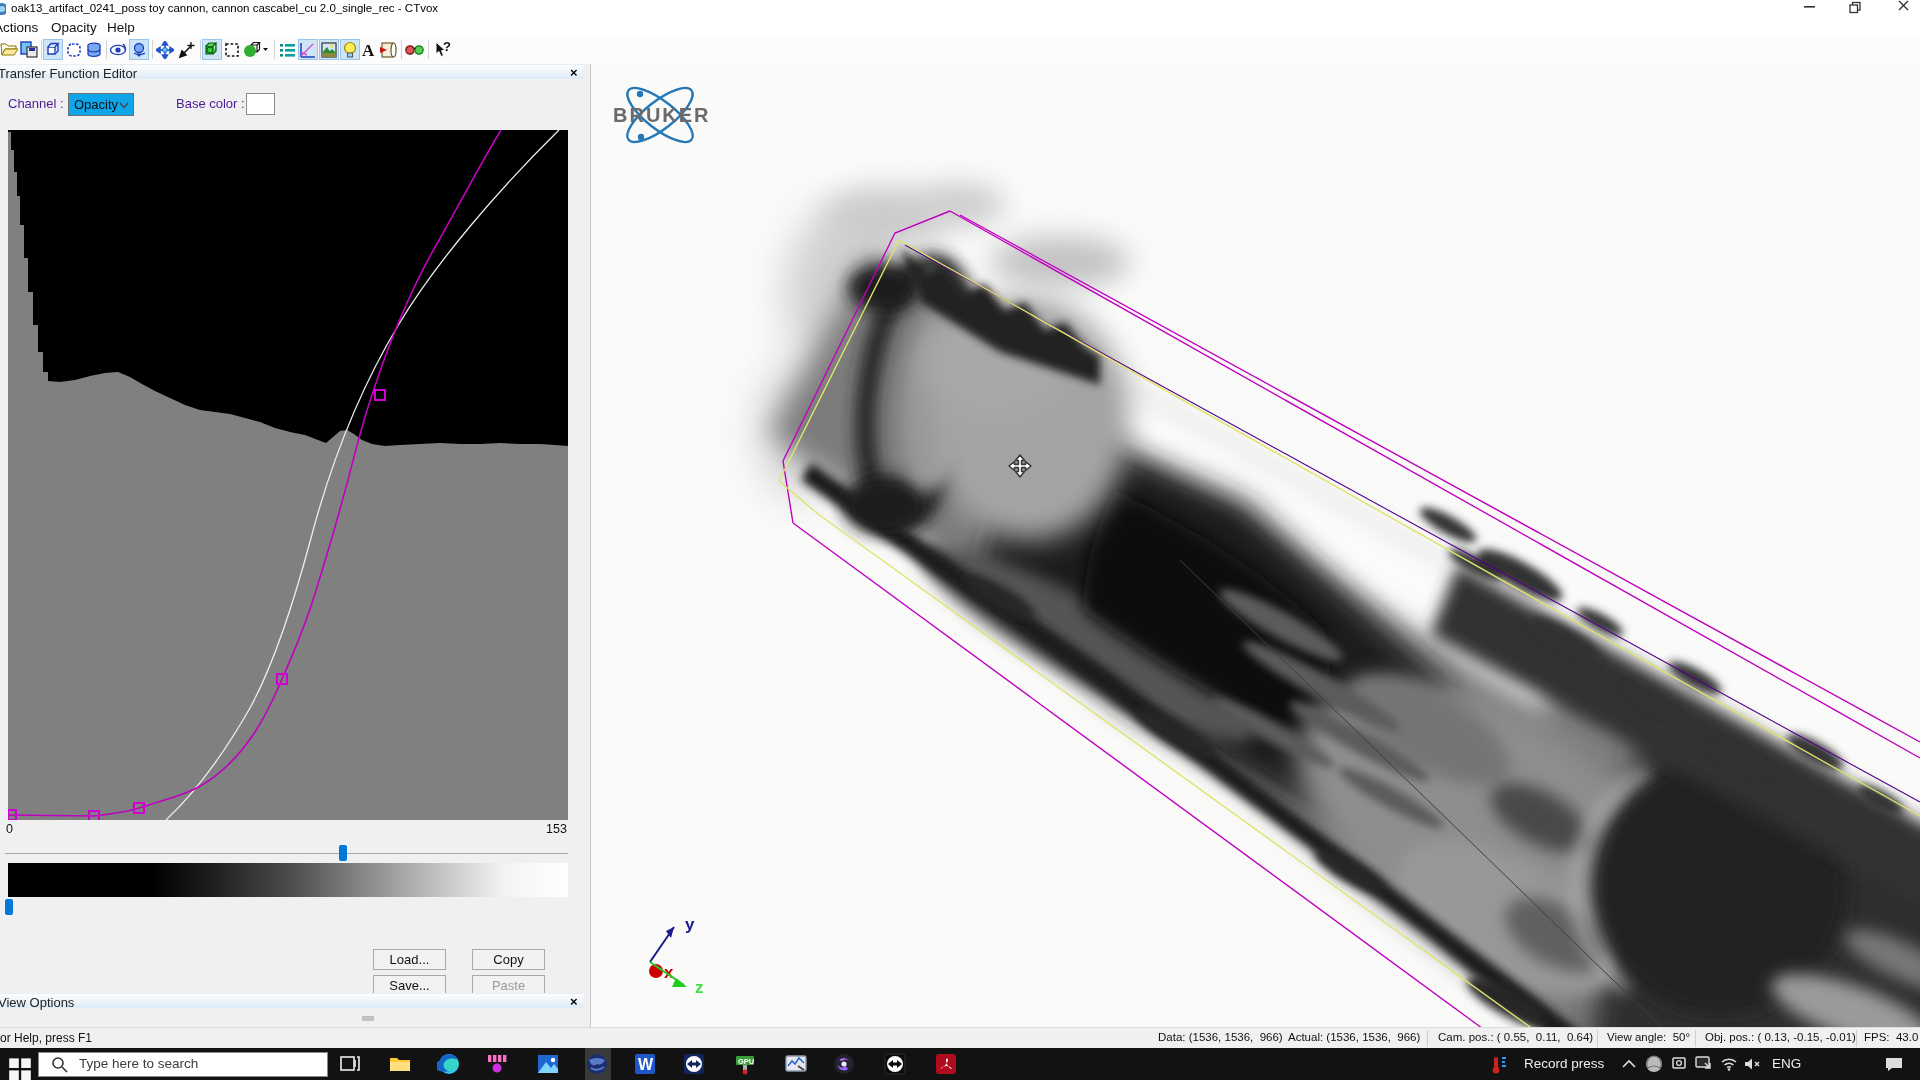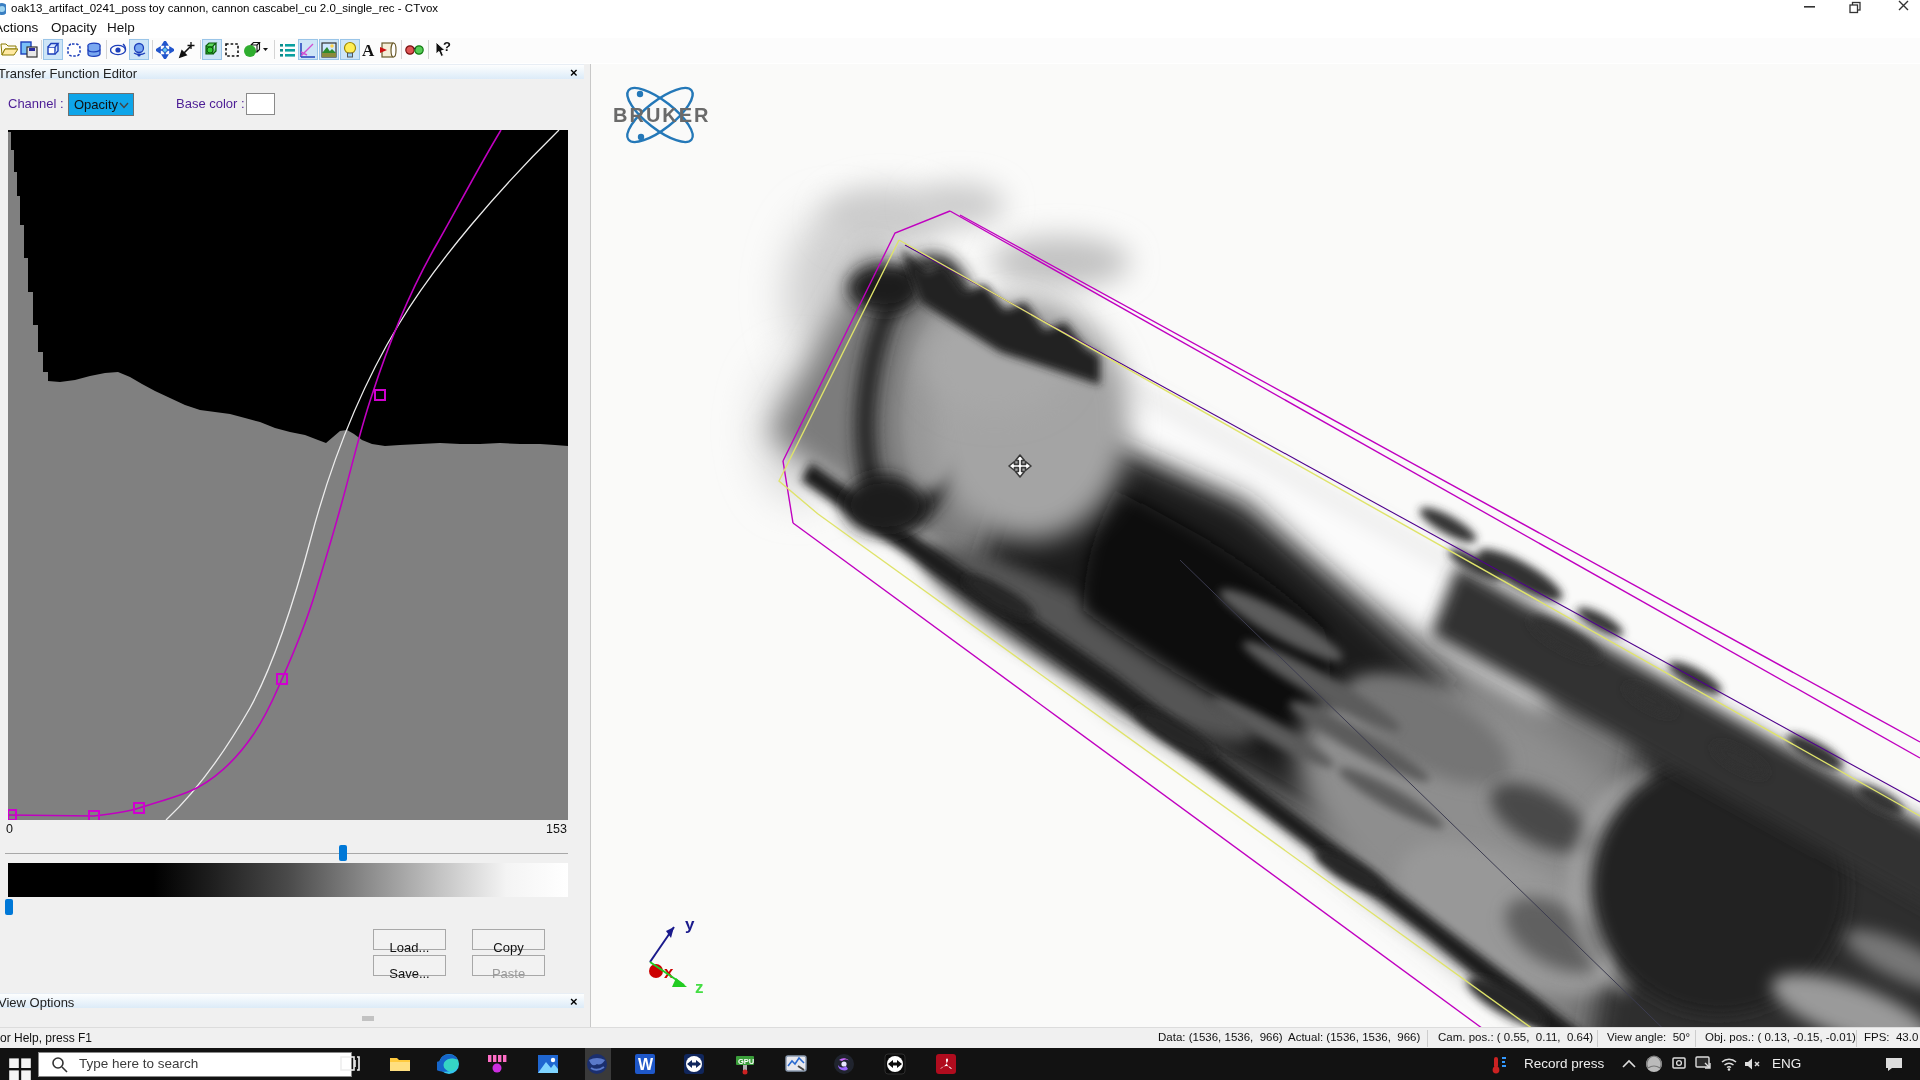--- a/index.html
+++ b/index.html
@@ -27,32 +27,32 @@
 #chan-dd { position:absolute; left:68px; top:29px; width:66px; height:23px; background:#0ea5e9; border:1px solid #707070; font-size:13px; padding:3px 0 8px 5px; color:#111;}
 #basecolor { position:absolute; left:246px; top:29px; width:29px; height:22px; background:#fff; border:1px solid #8a8a8a; }
 
 #plot { left:8px; top:66px; width:560px; height:690px; background:#000; }
 #axis0 { left:6px; top:758px; font-size:12.5px; color:#111; }
 #axis153 { left:546px; top:758px; font-size:12.5px; color:#111;text-align:center; }
 .sliderline { position:absolute; height:1px; background:#a8a8a8; }
 .bluehandle { position:absolute; width:8px; height:16px; background:#0078d7; border-radius:2px; }
 #gradbar { left:8px; top:799px; width:560px; height:34px;
   background:linear-gradient(to right,#000 0%,#000 26%,#1d1d1d 36%,#4a4a4a 50%,#8a8a8a 64%,#c3c3c3 77%,#f4f4f4 89%,#fff 100%); }
-.wbtn { position:absolute; width:73px; height:21px; background:#f2f2f2; border:1px solid #a8a8a8; font-size:13px; color:#111; text-align:center; padding-top:10px; }
+.wbtn { position:absolute; width:73px; height:21px; background:#f2f2f2; border:1px solid #a8a8a8; font-size:13px; color:#111; text-align:center; padding-top:2px;margin-top:20px; }
 
 #splitter { left:584px; top:64px; width:7px; height:963px; background:#f0f0f0; border-right:1px solid #c8c8c8;}
 
 #viewport { left:591px; top:64px; width:1329px; height:963px; background:#fafaf9; }
 
 #statusbar { left:0; top:1027px; width:1920px; height:21px; background:#f0f0f0; border-top:1px solid #dcdcdc; font-size:11.5px; color:#111; }
 #statusbar span { position:absolute; top:3px; white-space:pre; }
 .ssep { position:absolute; top:2px; width:1px; height:17px; background:#cdcdcd; }
 
 #taskbar { left:0; top:1048px; width:1920px; height:32px; background:#121212; }
-#search { position:absolute; left:38px; top:4px; width:314px; height:25px; background:#fff; border:1px solid #888; }
+#search { position:absolute; left:38px; top:4px; width:290px; height:25px; background:#fff; border:1px solid #888; }
 #search .mag { position:absolute; left:12px; top:3px; }
 #search .st { position:absolute; left:40px; top:3px; font-size:13.5px; color:#3b3b3b; }
 .tico { position:absolute; top:4px; width:24px; height:24px; }
 #tray { color:#fff; }
 </style>
 </head>
 <body>
 <div id="root">
 
   <div id="titlebar" class="abs">

